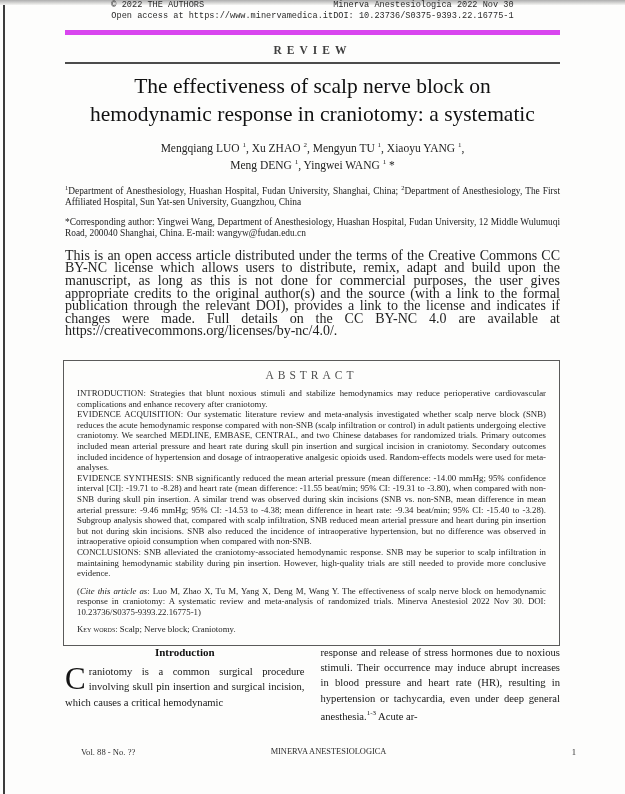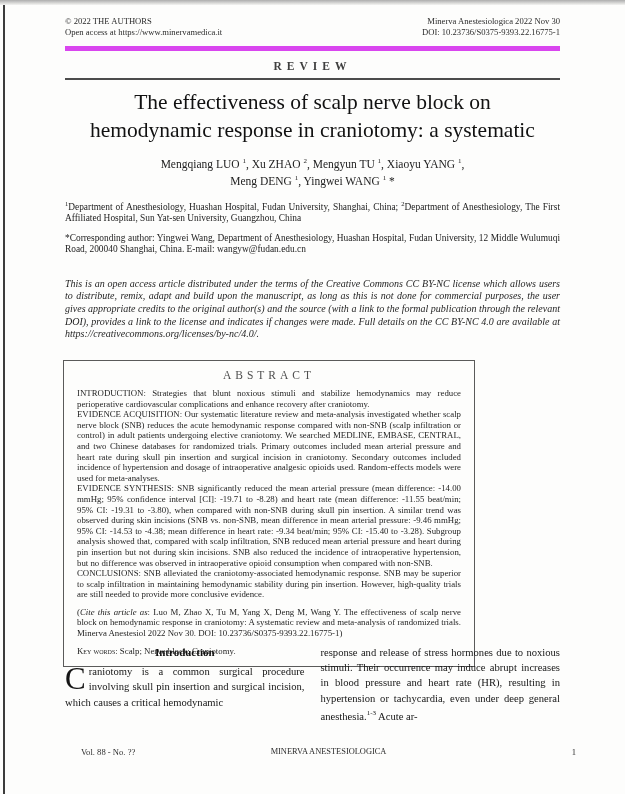--- a/index.html
+++ b/index.html
@@ -5,36 +5,36 @@
   html,body{margin:0;padding:0;}
   body{
     width:625px;height:794px;background:#fdfdfc;position:relative;overflow:hidden;
     font-family:"Liberation Serif", serif;color:#1c1c1c;
   }
   .edge-left{position:absolute;left:3px;top:2px;width:2px;height:792px;background:#3c3c3c;}
   .edge-top{position:absolute;left:0;top:0;width:625px;height:5px;
     background:linear-gradient(#adadad,#f4f4f2);}
   .content{position:absolute;left:65px;width:495px;top:0;}
   
-  .hdr{display:flex;justify-content:space-between;margin-top:16px;font-size:8.6px;line-height:11px;color:#2b2b2b;}
+  .hdr{display:flex;justify-content:center;font-size:8.6px;line-height:11px;color:#2b2b2b;font-family:Liberation Mono, monospace;}
   .hdr .right{text-align:right;}
   .banner{border-top:5px solid #d946ef;border-bottom:2px solid #4c4c4c;margin-top:8px;
     text-align:center;padding:5px 0 4px 0;}
   .banner span{font-weight:bold;letter-spacing:5px;font-size:11.5px;color:#3f3f3f;}
   
   .title{margin-top:8px;text-align:center;font-size:21.5px;line-height:28px;color:#111;}
   .authors{margin-top:10px;text-align:center;font-size:11.5px;line-height:14px;color:#222;}
   .authors sup{font-size:7px;}
   
   .affil,.corr{margin-top:10px;text-align:justify;font-size:9.4px;line-height:11.5px;color:#222;}
   .affil sup,.corr sup{font-size:6.5px;}
   .corr{margin-top:8px;}
-  .license{margin-top:22px;text-align:justify;font-style:italic;font-size:10px;line-height:12.6px;color:#1e1e1e;}
+  .license{margin-top:10px;text-align:justify;font-size:14px;line-height:12.6px;color:#1e1e1e;}
   
-  .absbox{position:absolute;left:-2px;width:412px;top:360px;border:1px solid #5a5a5a;
+  .absbox{position:absolute;left:-2px;width:497px;top:360px;border:1px solid #5a5a5a;
     padding:8px 13px 10px 13px;box-sizing:border-box;background:#fdfdfc;}
   .absbox .abshead{text-align:center;letter-spacing:4px;font-size:11.5px;color:#4f4f4f;margin-bottom:7px;}
   .absbox p{margin:0;text-align:justify;font-size:8.8px;line-height:10.6px;color:#1e1e1e;}
   .absbox p.gap{margin-top:7px;}
   .kwcaps{font-variant:small-caps;}
   .italic{font-style:italic;}
   
   .columns{position:absolute;top:645px;left:0;width:495px;display:flex;gap:16px;}
   .col{flex:1;text-align:justify;font-size:10.6px;line-height:15.2px;color:#151515;}
   .introhead{text-align:center;font-weight:bold;font-size:11px;margin-bottom:4px;color:#111;}

